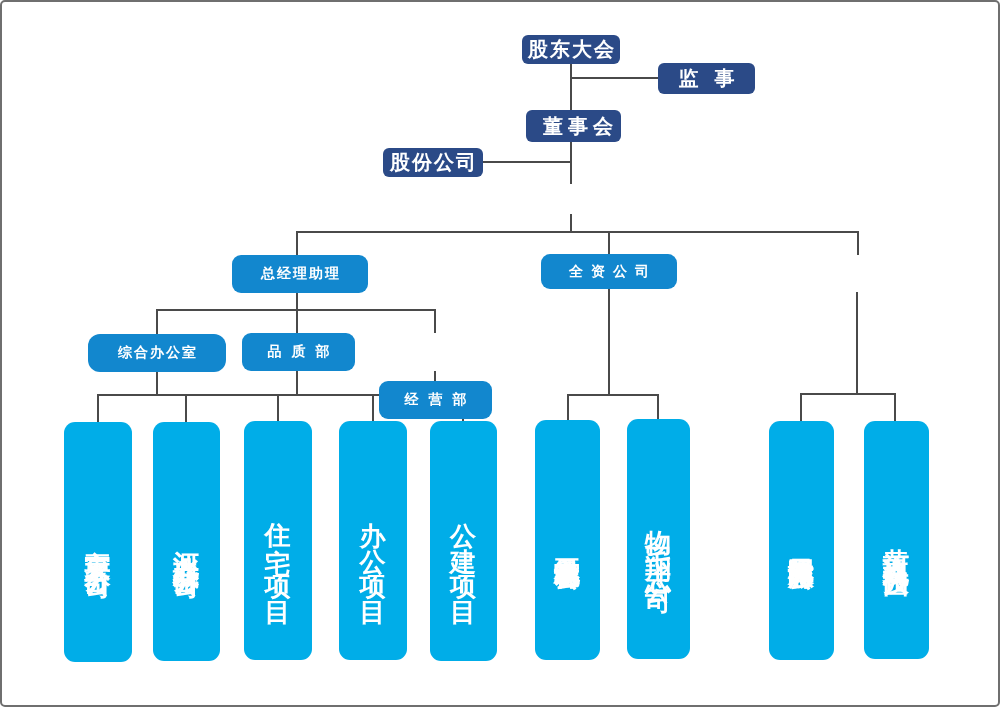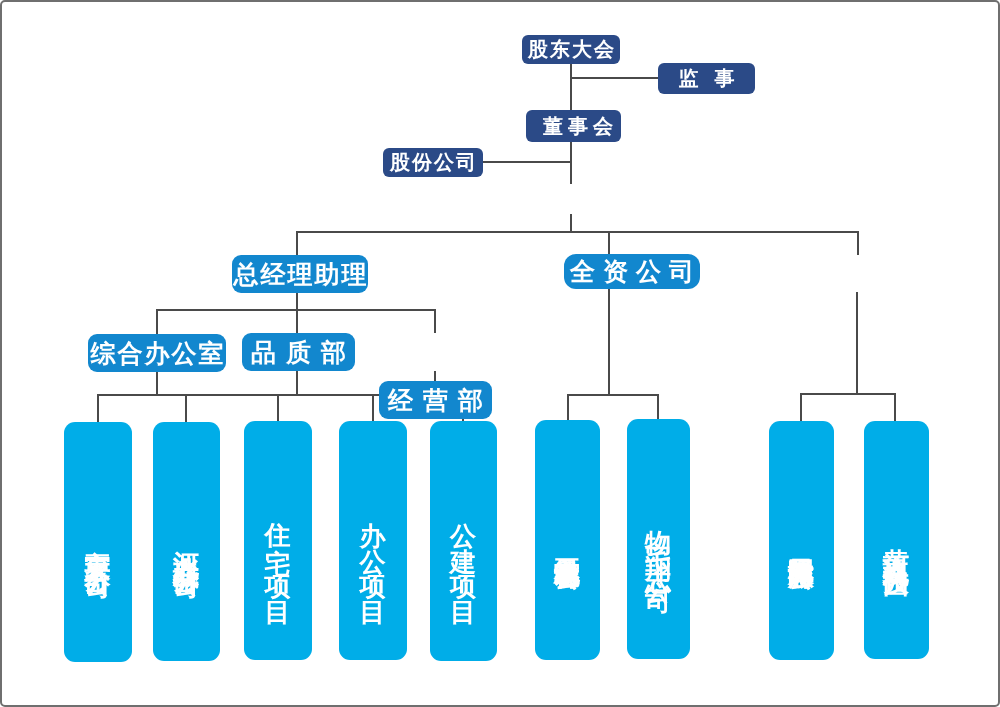--- a/index.html
+++ b/index.html
@@ -24,21 +24,21 @@
     position: absolute;
     display: flex;
     align-items: center;
     justify-content: center;
     color: #ffffff;
     font-weight: 700;
     box-sizing: border-box;
     white-space: nowrap;
   }
   .navy { background: #2B4A87; border-radius: 6px; font-size: 20px; }
-  .blue { background: #1287CE; border-radius: 9px; font-size: 25px; }
+  .blue { background: #1287CE; border-radius: 9px; font-size: 14px; }
   .cyan { background: #00ADE8; border-radius: 11px; }
 
   
   .vtext {
     writing-mode: vertical-rl;
     text-orientation: upright;
     font-size: 26px;
     font-weight: 700;
     color: #ffffff;
     line-height: 1;
@@ -112,24 +112,24 @@
 
   <div class="box navy sp16" style="left:656px;top:61px;width:97px;height:31px;">监事</div>
 
   <div class="box navy sp5" style="left:524px;top:108px;width:95px;height:32px;">董事会</div>
 
   <div class="box navy sp2" style="left:381px;top:146px;width:100px;height:29px;">股份公司</div>
 
 
   <div class="box blue sp2" style="left:230px;top:253px;width:136px;height:38px;">总经理助理</div>
 
-  <div class="box blue sp8" style="left:562px;top:252px;width:136px;height:35px;border-radius:12px;">全资公司</div>
+  <div class="box blue sp8" style="left:539px;top:252px;width:136px;height:35px;">全资公司</div>
 
 
-  <div class="box blue sp2" style="left:86px;top:332px;width:138px;height:38px;">综合办公室</div>
+  <div class="box blue sp2" style="left:86px;top:332px;width:138px;height:38px;border-radius:12px;">综合办公室</div>
 
   <div class="box blue sp10" style="left:240px;top:331px;width:113px;height:38px;">品质部</div>
 
   <div class="box blue sp10" style="left:377px;top:331px;width:113px;height:38px;margin-top:48px;">经营部</div>
 
   <div class="box cyan" style="left:62px;top:420px;width:68px;height:240px;">
     <span class="vtext ls-v7">宁夏平罗分公司</span>
   </div>
 
   <div class="box cyan" style="left:151px;top:420px;width:67px;height:239px;">

